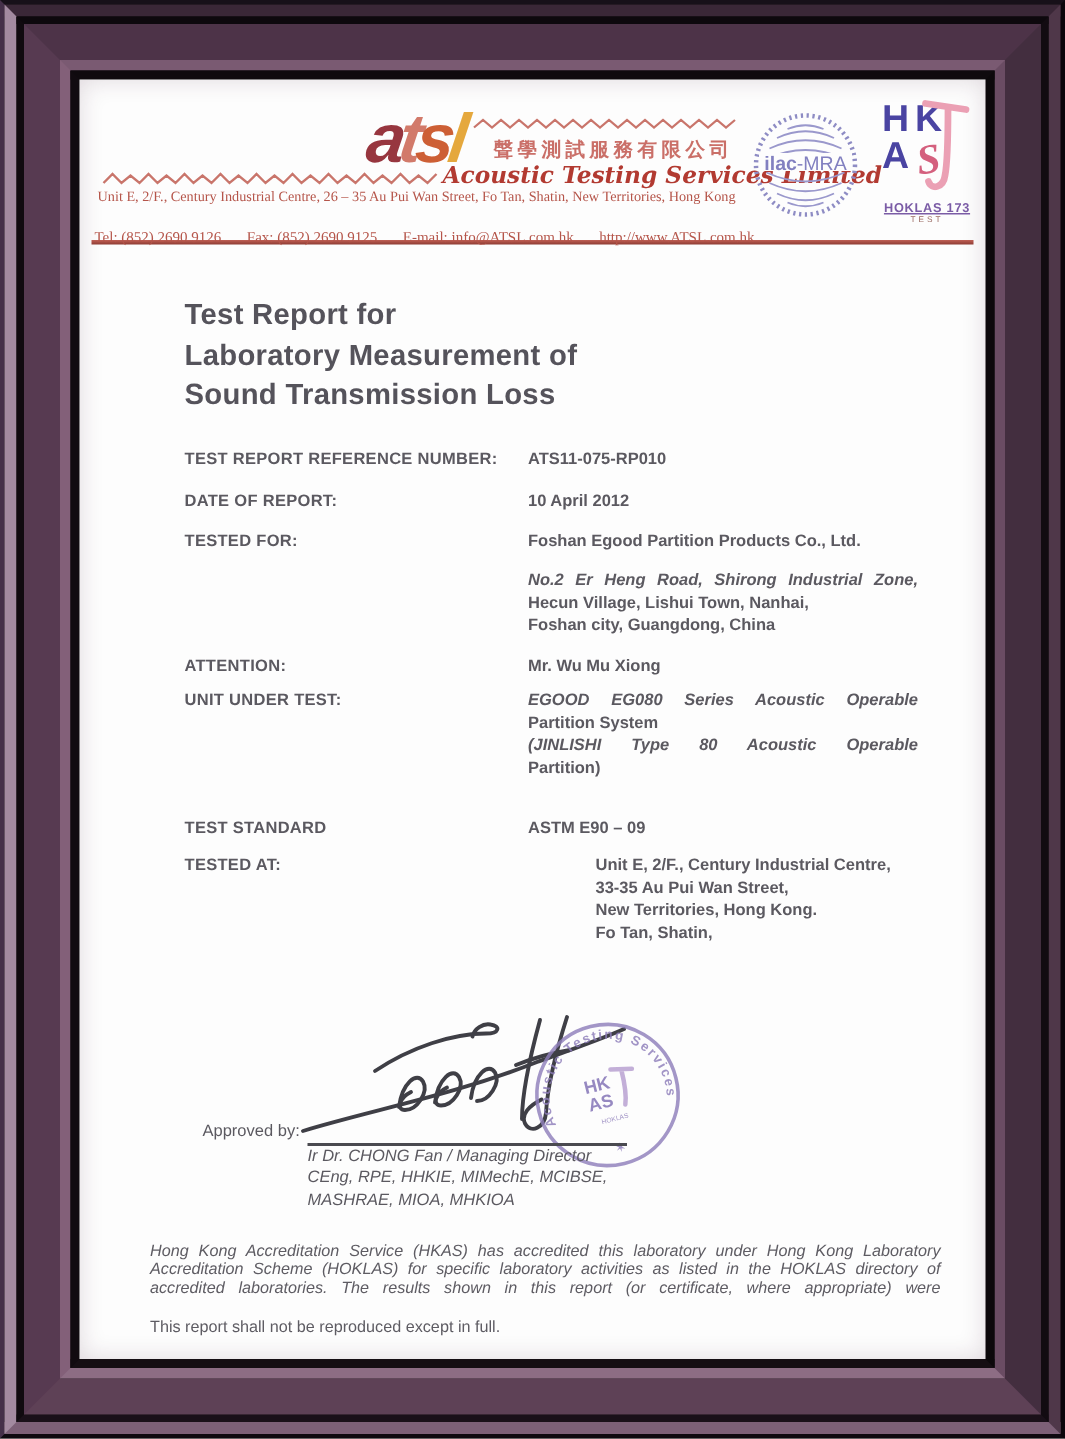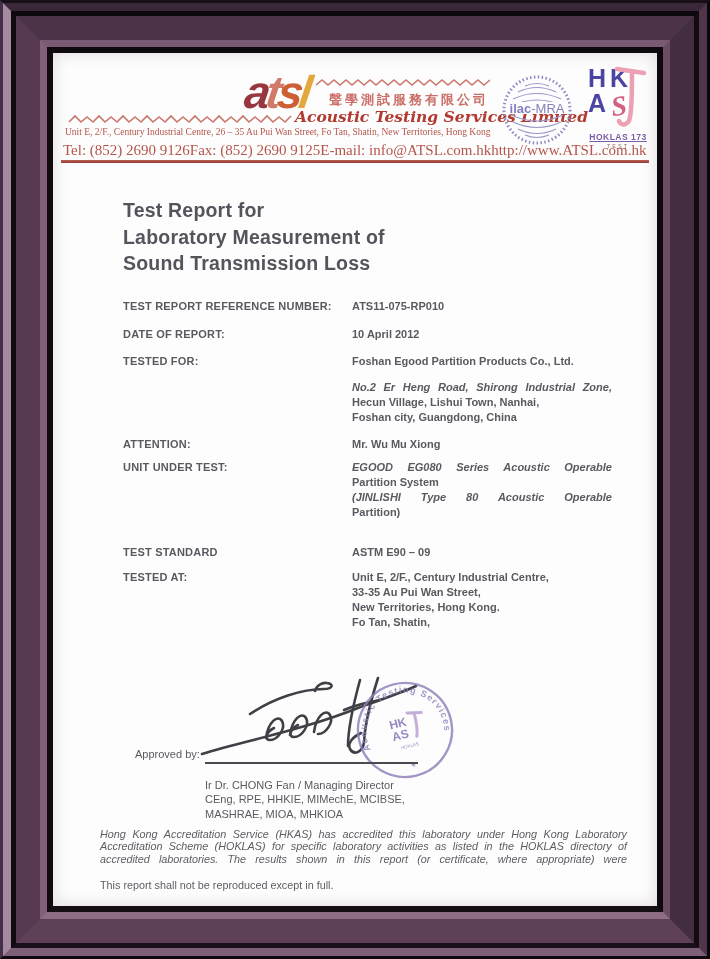--- a/index.html
+++ b/index.html
@@ -16,42 +16,42 @@
   .header{position:relative;height:107px;margin:0 8px;}
   .atsl-letters{position:absolute;left:184px;top:16px;font-size:46px;font-weight:bold;font-style:italic;letter-spacing:-4px;transform:skewX(-8deg);line-height:1;}
   .atsl-letters span{display:inline-block;}
   .lt-a{color:#97363f;}.lt-t{color:#d27a6a;}.lt-s{color:#cd5f35;}.lt-l{color:#e5a83d;}
   .zig{position:absolute;}
   .zig-left{left:7px;top:60px;}
   .zig-top{left:254px;top:24px;}
   .cn-name{position:absolute;left:268px;top:38px;font-size:13px;font-weight:bold;letter-spacing:3px;color:#ca6f68;font-family:"DejaVu Sans",sans-serif;white-space:nowrap;}
   .en-name{position:absolute;left:234px;top:54px;font-size:15.5px;font-style:italic;font-weight:bold;color:#b23a31;font-family:"DejaVu Serif",serif;white-space:nowrap;}
   .addr1{position:absolute;left:4px;top:74px;font-size:9.5px;color:#b5554a;font-family:"Liberation Serif",serif;white-space:nowrap;}
-  .addr2{position:absolute;left:2px;top:89px;font-size:15px;color:#b5554a;font-family:"Liberation Serif",serif;display:flex;white-space:nowrap;}
+  .addr2{position:absolute;left:2px;top:100px;font-size:10px;color:#b5554a;font-family:"Liberation Serif",serif;display:flex;gap:17px;white-space:nowrap;}
   .ilac{position:absolute;left:439px;top:20px;}
   .hkas{position:absolute;left:524px;top:12px;width:66px;text-align:center;}
   .hoklas{font-size:8.5px;font-weight:bold;color:#7b5ca6;text-decoration:underline;letter-spacing:.5px;margin-top:1px;}
   .hoklas-sub{font-size:5.5px;color:#9a6a62;letter-spacing:2px;margin-top:1px;}
   .rule{height:3px;margin:0 8px;background:linear-gradient(#c06055,#8e3c34);}
   
   .title{margin:34px 0 0 70px;font-size:19.5px;font-weight:bold;color:#55535b;line-height:26.5px;letter-spacing:.2px;}
   .rows{margin-left:70px;color:#5b5960;}
   .row{display:flex;font-size:11px;font-weight:bold;line-height:15px;}
   .row .lbl{flex:0 0 229px;letter-spacing:.2px;}
   .row .val{flex:0 0 260px;max-width:260px;}
   .j{text-align:justify;text-align-last:justify;font-style:italic;}
   .mt22{margin-top:22px;}.mt13{margin-top:13px;}.mt12{margin-top:12px;}.mt11{margin-top:11px;}
-  .mt8{margin-top:8px;}.mt25{margin-top:25px;}.mt10{margin-top:10px;}
+  .mt8{margin-top:8px;}.mt25{margin-top:25px;}.mt10{margin-top:10px;justify-content:space-between;}
   
   .approval{position:relative;height:150px;margin-top:48px;color:#5b5960;}
   .signature{position:absolute;left:145px;top:-6px;}
   .stamp{position:absolute;left:300px;top:0px;opacity:.82;}
   .approved-label{position:absolute;left:82px;top:70px;font-size:11px;color:#5b5960;}
   .sig-line{position:absolute;left:152px;top:84px;width:213px;border-top:2px solid #4a4a50;}
-  .name-block{position:absolute;left:152px;top:100px;font-size:11px;line-height:14.5px;color:#5b5960;}
+  .name-block{position:absolute;left:152px;top:86px;font-size:11px;line-height:14.5px;color:#5b5960;font-style:italic;}
   
   .accred{margin-left:47px;width:527px;font-size:10.8px;line-height:12.9px;color:#5e5c63;}
   .note{margin:13px 0 0 47px;font-size:10.8px;color:#5e5c63;}
 </style>
 </head>
 <body>
 
 <div class="f1">
     <div class="f2">
       <div class="f3">

